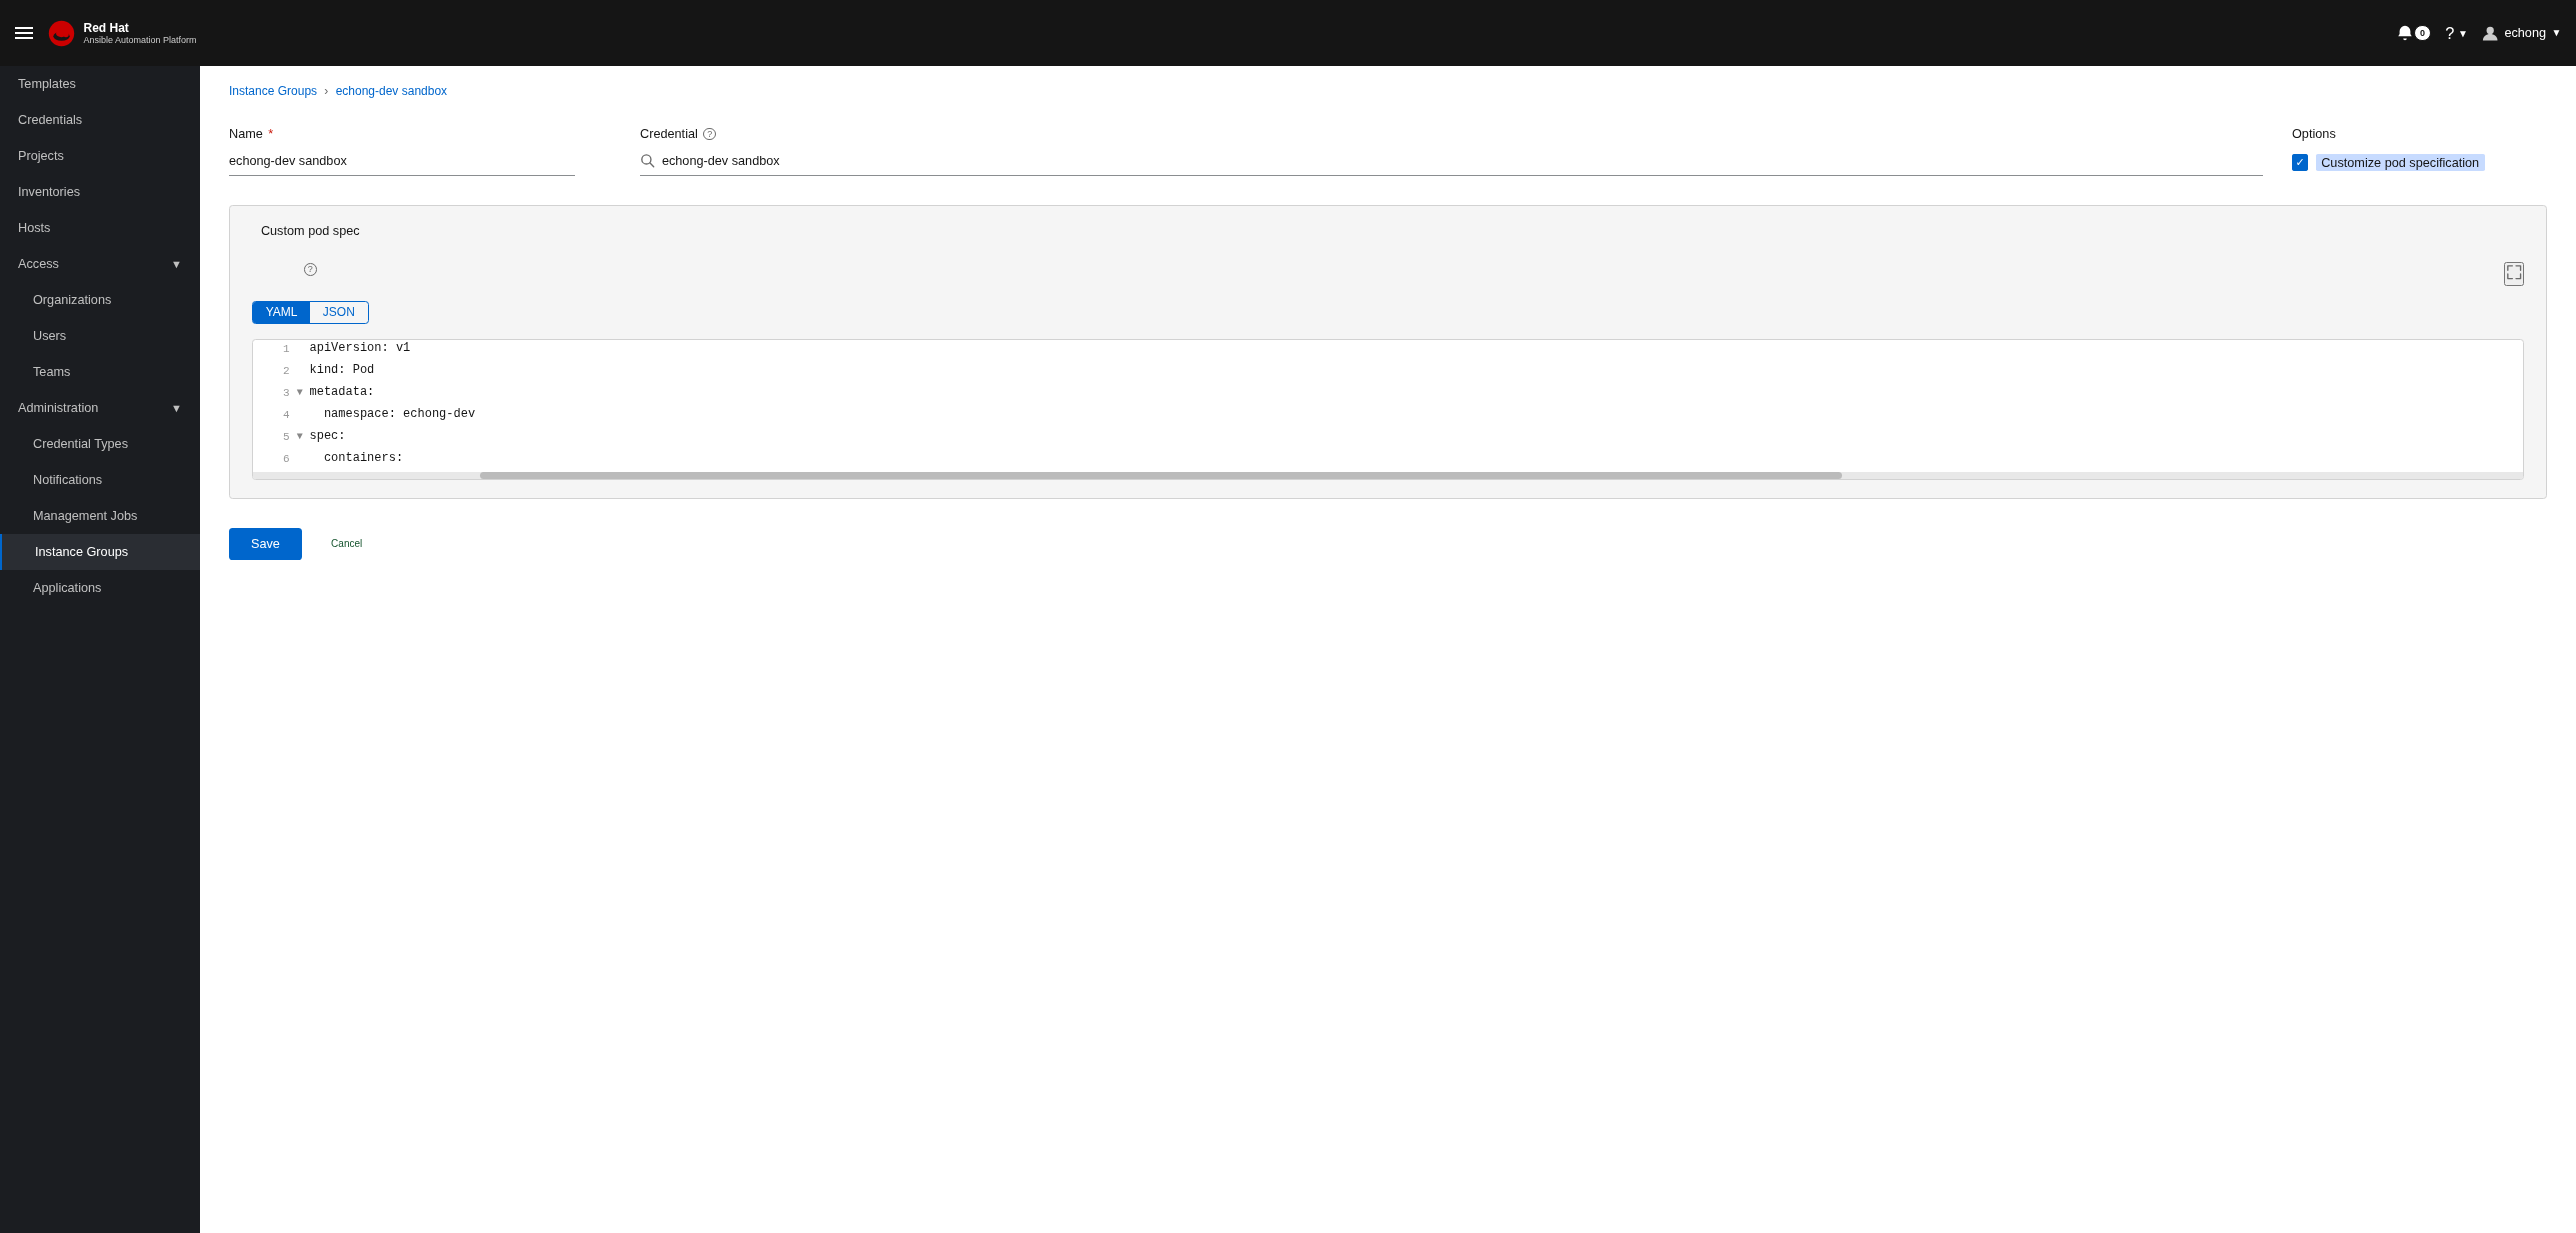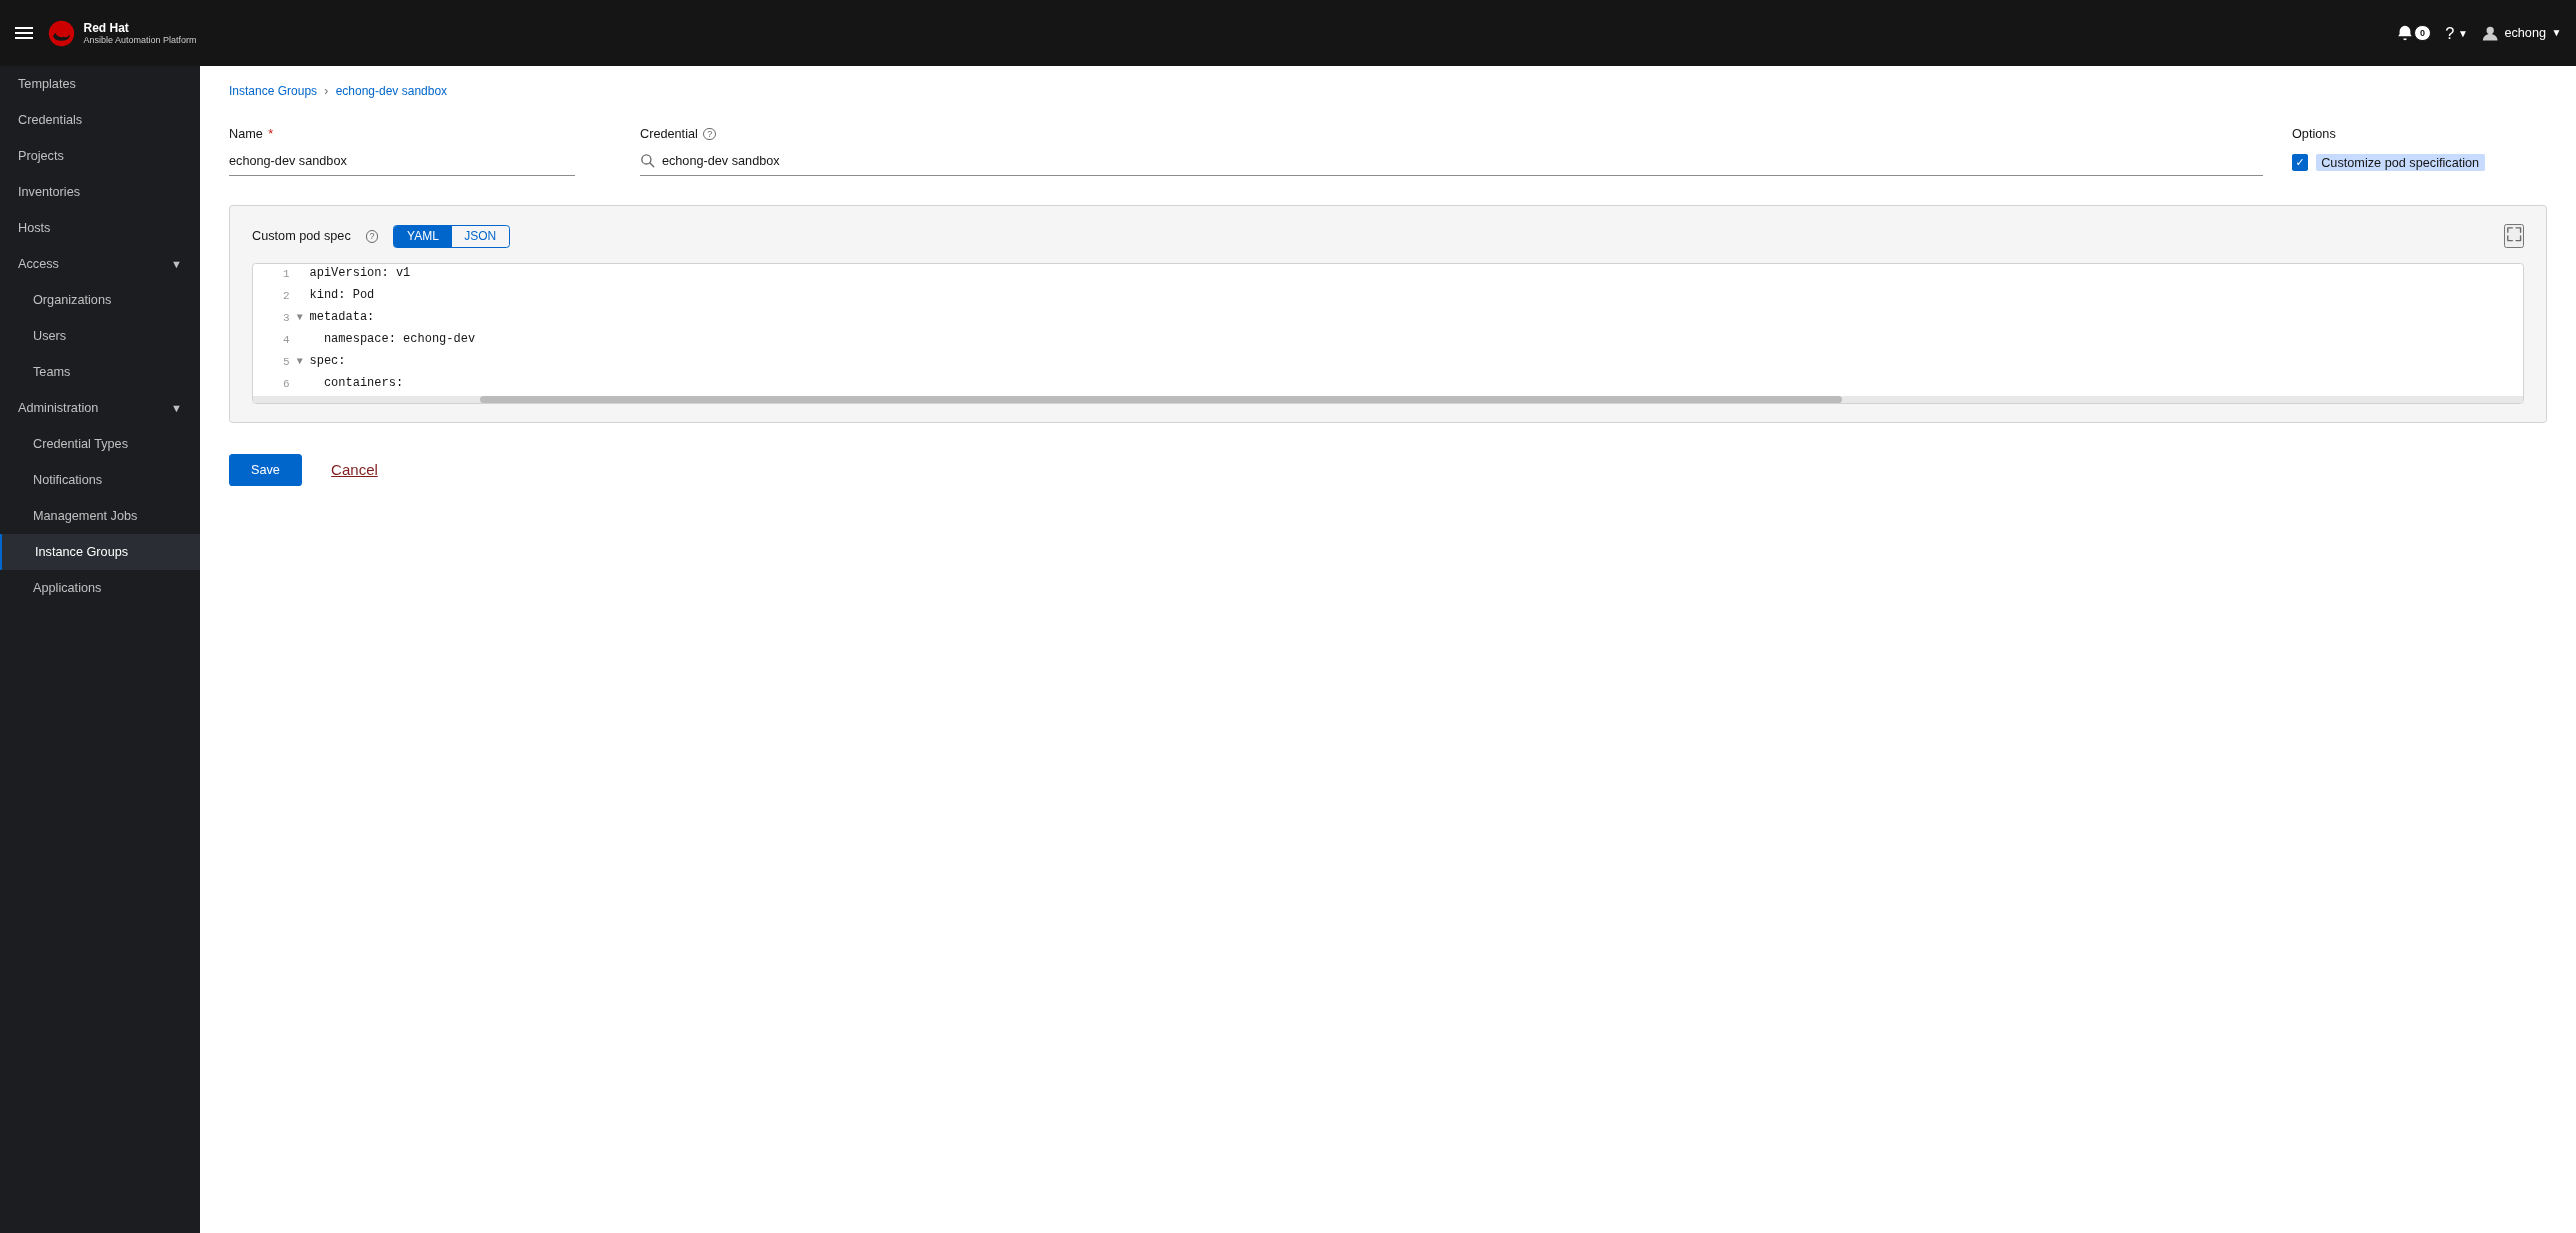--- a/index.html
+++ b/index.html
@@ -205,21 +205,22 @@
     }
     .editor-header {
       display: flex;
       align-items: center;
       justify-content: space-between;
       margin-bottom: 14.6px;
     }
     .editor-label-wrap {
       display: flex;
       align-items: center;
-      gap: 15px;
+      gap: 25px;
+      flex-direction: column;
     }
     .editor-label {
       font-size: 12.7px;
       font-weight: 500;
       color: #151515;
     }
     .format-toggle {
       display: flex;
       border: 0.9px solid #06c;
       border-radius: 3.6px;
@@ -293,26 +294,25 @@
       color: #fff;
       border: none;
       padding: 9px 22px;
       border-radius: 3.6px;
       font-size: 12.7px;
       cursor: pointer;
       font-weight: 500;
     }
     .btn-cancel {
       background: transparent;
-      color: #7f1d1d;
+      color: #14532d;
       border: none;
       padding: 9px 14.6px;
-      font-size: 15px;
-      cursor: pointer;
-      text-decoration: underline;
+      font-size: 10px;
+      cursor: pointer;
     }
   </style>
 </head>
 <body>
 
 <nav class="topbar">
   <div class="topbar-left">
     <div class="hamburger">
       <span></span>
         <span></span>

